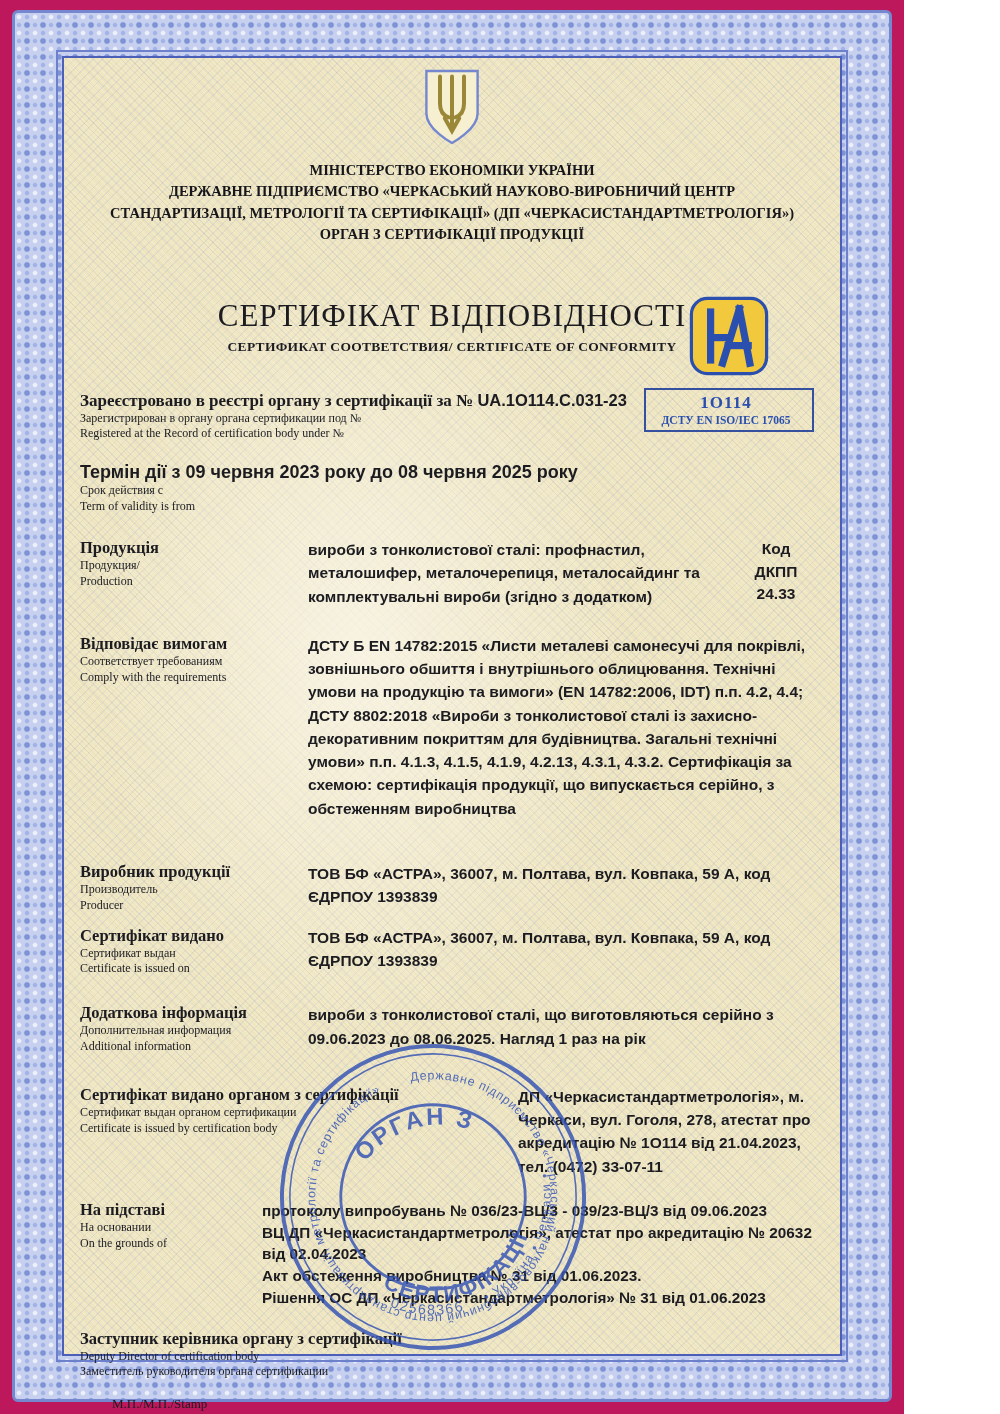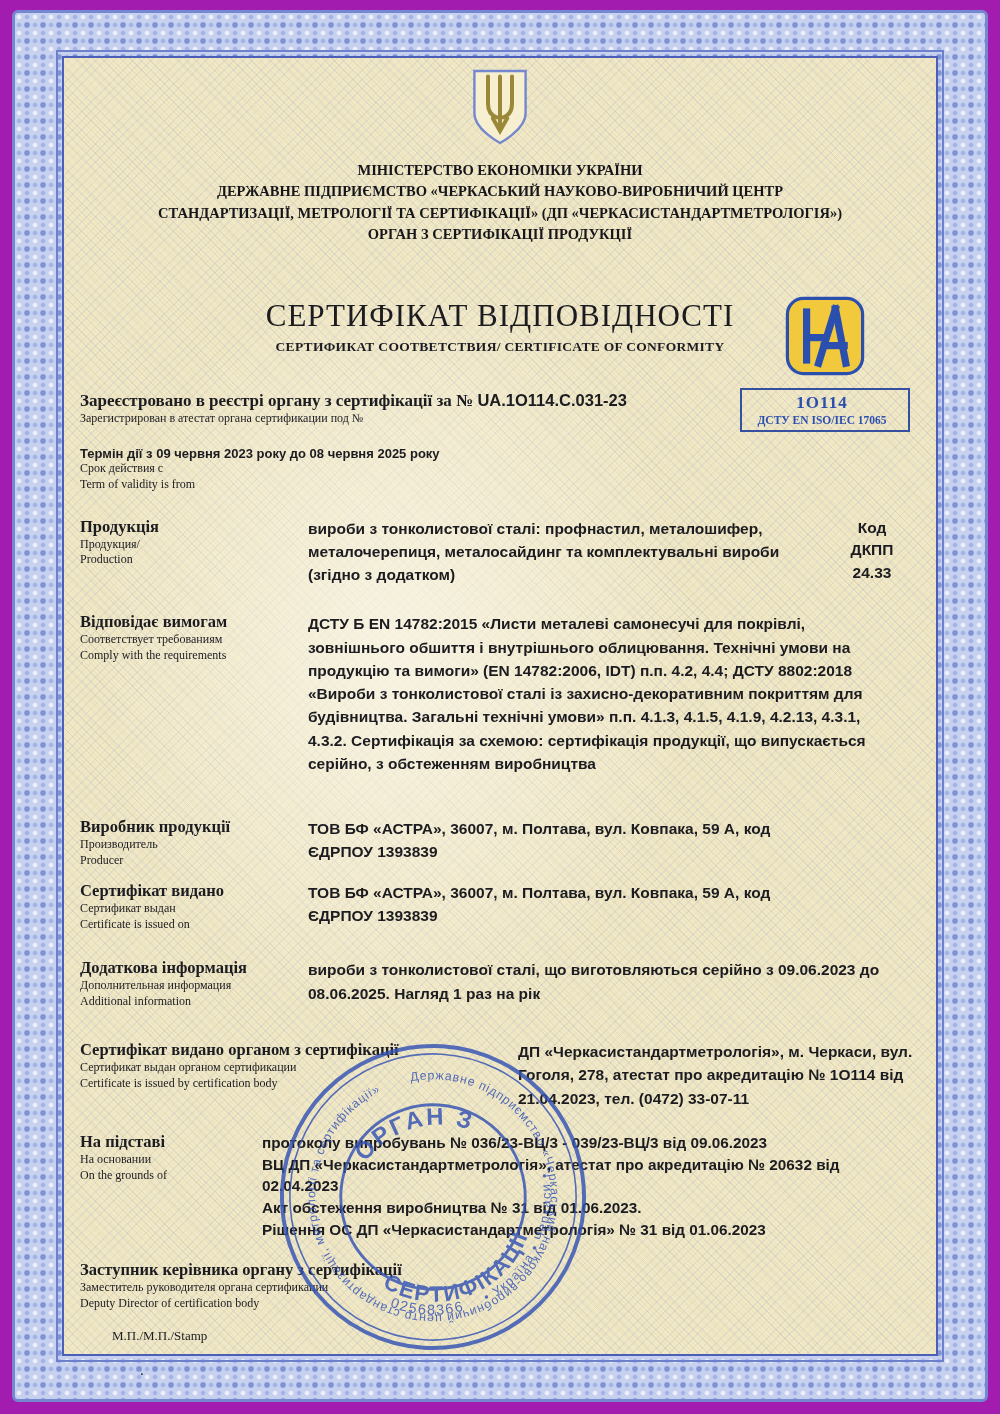--- a/index.html
+++ b/index.html
@@ -1,16 +1,16 @@
 <!DOCTYPE html>
 <html><head>
 <meta charset="utf-8">
 <style>
   html,body{margin:0;padding:0;background:#ffffff;}
-  .page{position:relative;width:1000px;height:1414px;background:#a21caf;overflow:hidden;
+  .page{position:relative;width:904px;height:1414px;background:#be185d;overflow:hidden;
         font-family:"Liberation Serif",serif;color:#1b1b20;}
   
   .frame{position:absolute;inset:10px 12px 12px 12px;border-radius:6px;
     background-color:#c7d1ef;
     background-image:
       radial-gradient(circle at 4px 4px,#eef1fb 1.6px,transparent 2.8px),
       radial-gradient(circle at 12px 12px,#7e93d6 2.2px,transparent 3.6px),
       radial-gradient(circle at 12px 4px,#a4b3e6 1.6px,transparent 2.8px),
       radial-gradient(circle at 4px 12px,#a4b3e6 1.6px,transparent 2.8px);
     background-size:16px 16px;
@@ -38,21 +38,21 @@
   .acc-box{margin-top:12px;border:2px solid #34509f;padding:3px 10px 4px 4px;color:#2b4fae;}
   .acc-num{font-weight:bold;font-size:17px;letter-spacing:1px;}
   .acc-std{font-weight:bold;font-size:11.5px;margin-top:1px;}
 
   .reg-block{margin-top:36px;}
   .reg-main{font-weight:bold;font-size:17px;}
   .reg-num{font-family:"Liberation Sans",sans-serif;font-weight:bold;font-size:16.5px;}
   .small-line{font-size:12px;line-height:1.3;}
 
   .term-block{margin-top:20px;}
-  .term-main{font-family:"Liberation Sans",sans-serif;font-weight:bold;font-size:13px;}
+  .term-main{font-family:"Liberation Sans",sans-serif;font-weight:bold;font-size:18px;}
 
   .row{display:grid;grid-template-columns:218px 1fr;column-gap:10px;}
   .row3{grid-template-columns:218px 1fr 96px;}
   .row-wide{grid-template-columns:428px 1fr;}
   .row-narrow{grid-template-columns:172px 1fr;}
   .label-uk{font-weight:bold;font-size:16.5px;}
   .label-sub{font-size:12px;line-height:1.32;}
   .value{font-family:"Liberation Sans",sans-serif;font-weight:bold;font-size:15.5px;line-height:1.5;}
   .code-col{font-family:"Liberation Sans",sans-serif;font-weight:bold;font-size:15.5px;text-align:center;line-height:1.45;}
 
@@ -128,21 +128,22 @@
 
     <div class="title-block">
       <div class="title">СЕРТИФІКАТ ВІДПОВІДНОСТІ</div>
       <div class="subtitle">СЕРТИФИКАТ СООТВЕТСТВИЯ/ CERTIFICATE OF CONFORMITY</div>
     </div>
 
     <div class="reg-block">
       <div class="reg-main">
         <span>Зареєстровано в реєстрі органу з сертифікації за № </span><span class="reg-num">UA.1О114.С.031-23</span>
       </div>
-      <div class="small-line">Зарегистрирован в атестат органа сертификации под №</div>
+      <div class="small-line">Зарегистрирован в органу органа сертификации под №</div>
+      <div class="small-line">Registered at the Record of certification body under №</div>
     </div>
 
     <div class="term-block">
       <div class="term-main">Термін дії з 09 червня 2023 року  до  08 червня 2025 року</div>
       <div class="small-line">Срок действия с</div>
       <div class="small-line">Term of validity is from</div>
     </div>
 
     <div class="row row3 mt-prod">
       <div>
@@ -213,22 +214,22 @@
         <div class="grounds-line">протоколу випробувань № 036/23-ВЦ/3 - 039/23-ВЦ/3 від 09.06.2023</div>
         <div class="grounds-line">ВЦ ДП «Черкасистандартметрологія», атестат про акредитацію № 20632 від 02.04.2023</div>
         <div class="grounds-line">Акт обстеження виробництва № 31 від 01.06.2023.</div>
         <div class="grounds-line">Рішення ОС ДП «Черкасистандартметрологія» № 31 від 01.06.2023</div>
       </div>
     </div>
 
     <div class="sig-section">
       <div style="width:420px">
         <div class="label-uk">Заступник керівника органу з сертифікації</div>
+        <div class="label-sub">Deputy Director of certification body</div>
         <div class="label-sub">Заместитель руководителя органа сертификации</div>
-        <div class="label-sub">Deputy Director of certification body</div>
         <div class="mp-note">М.П./М.П./Stamp</div>
         <div class="mp-dot">.</div>
       </div>
     </div>
 
     <div class="stamp">
       <svg viewBox="0 0 200 200" width="318" height="318">
         <defs>
           <path id="ringPathTop" d="M100,26 a74,74 0 1,1 -0.01,0"></path>
           <path id="ringPathBottom" d="M26,100 a74,74 0 0,0 148,0"></path>

